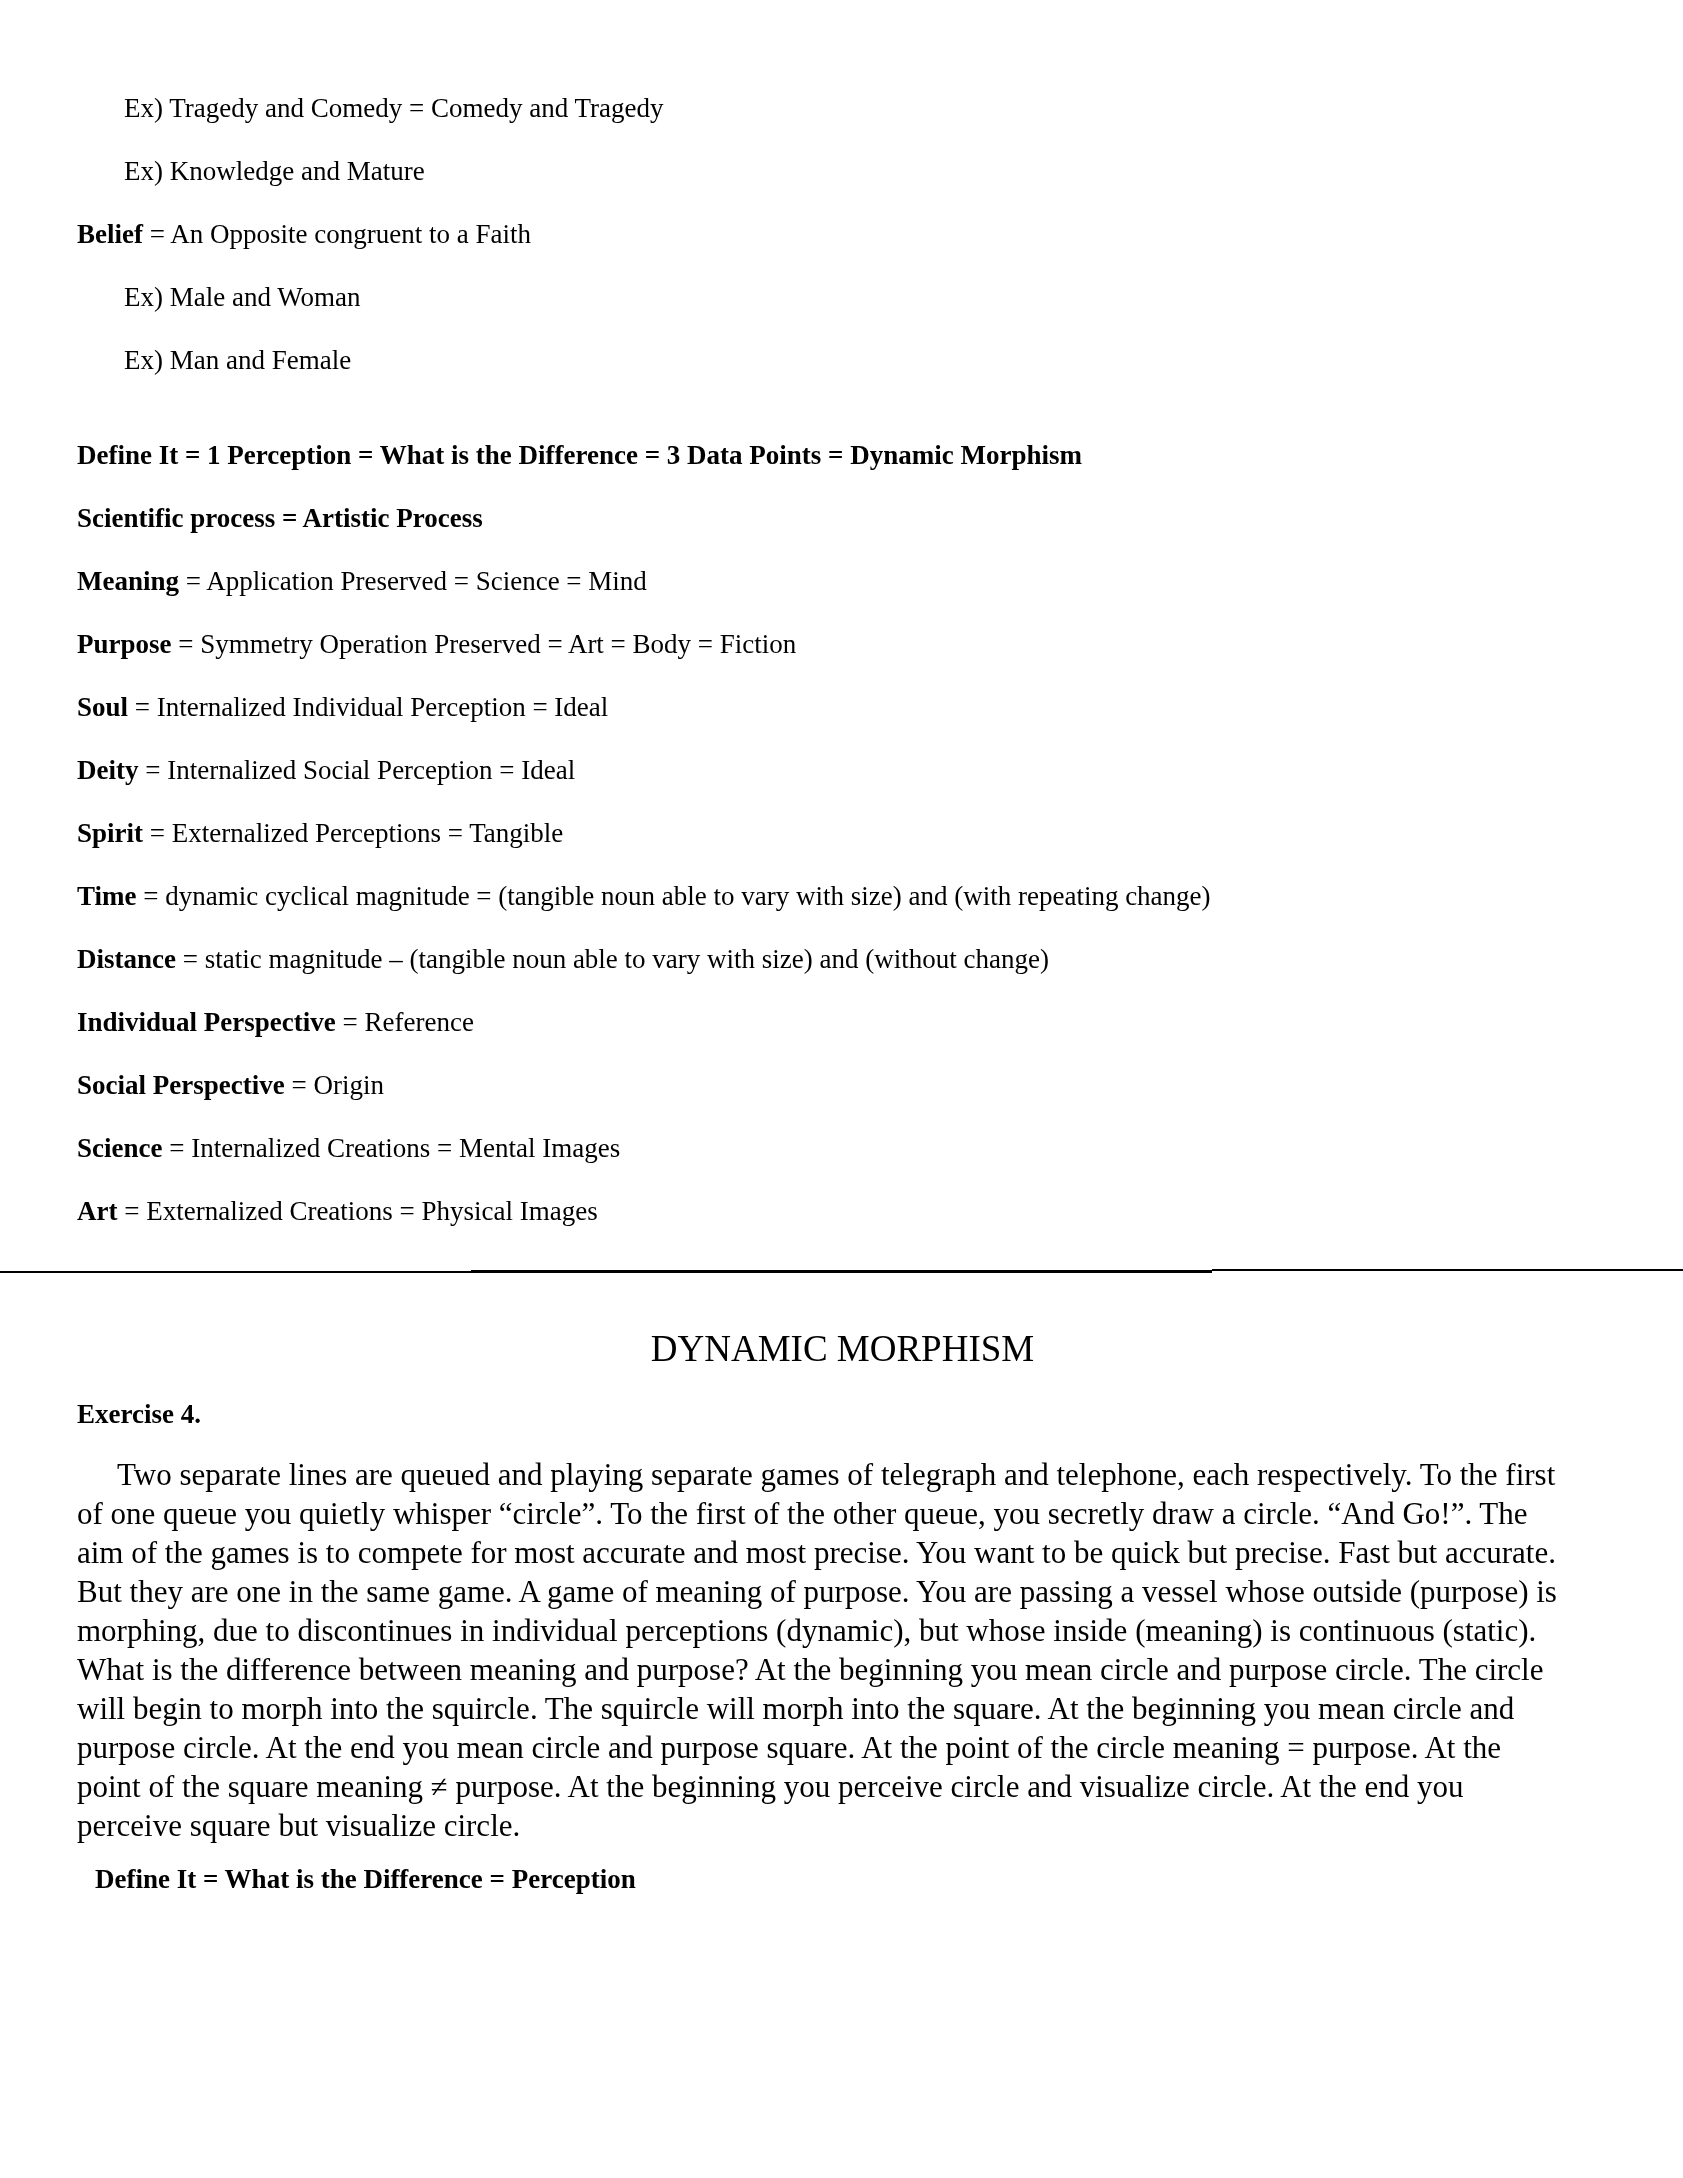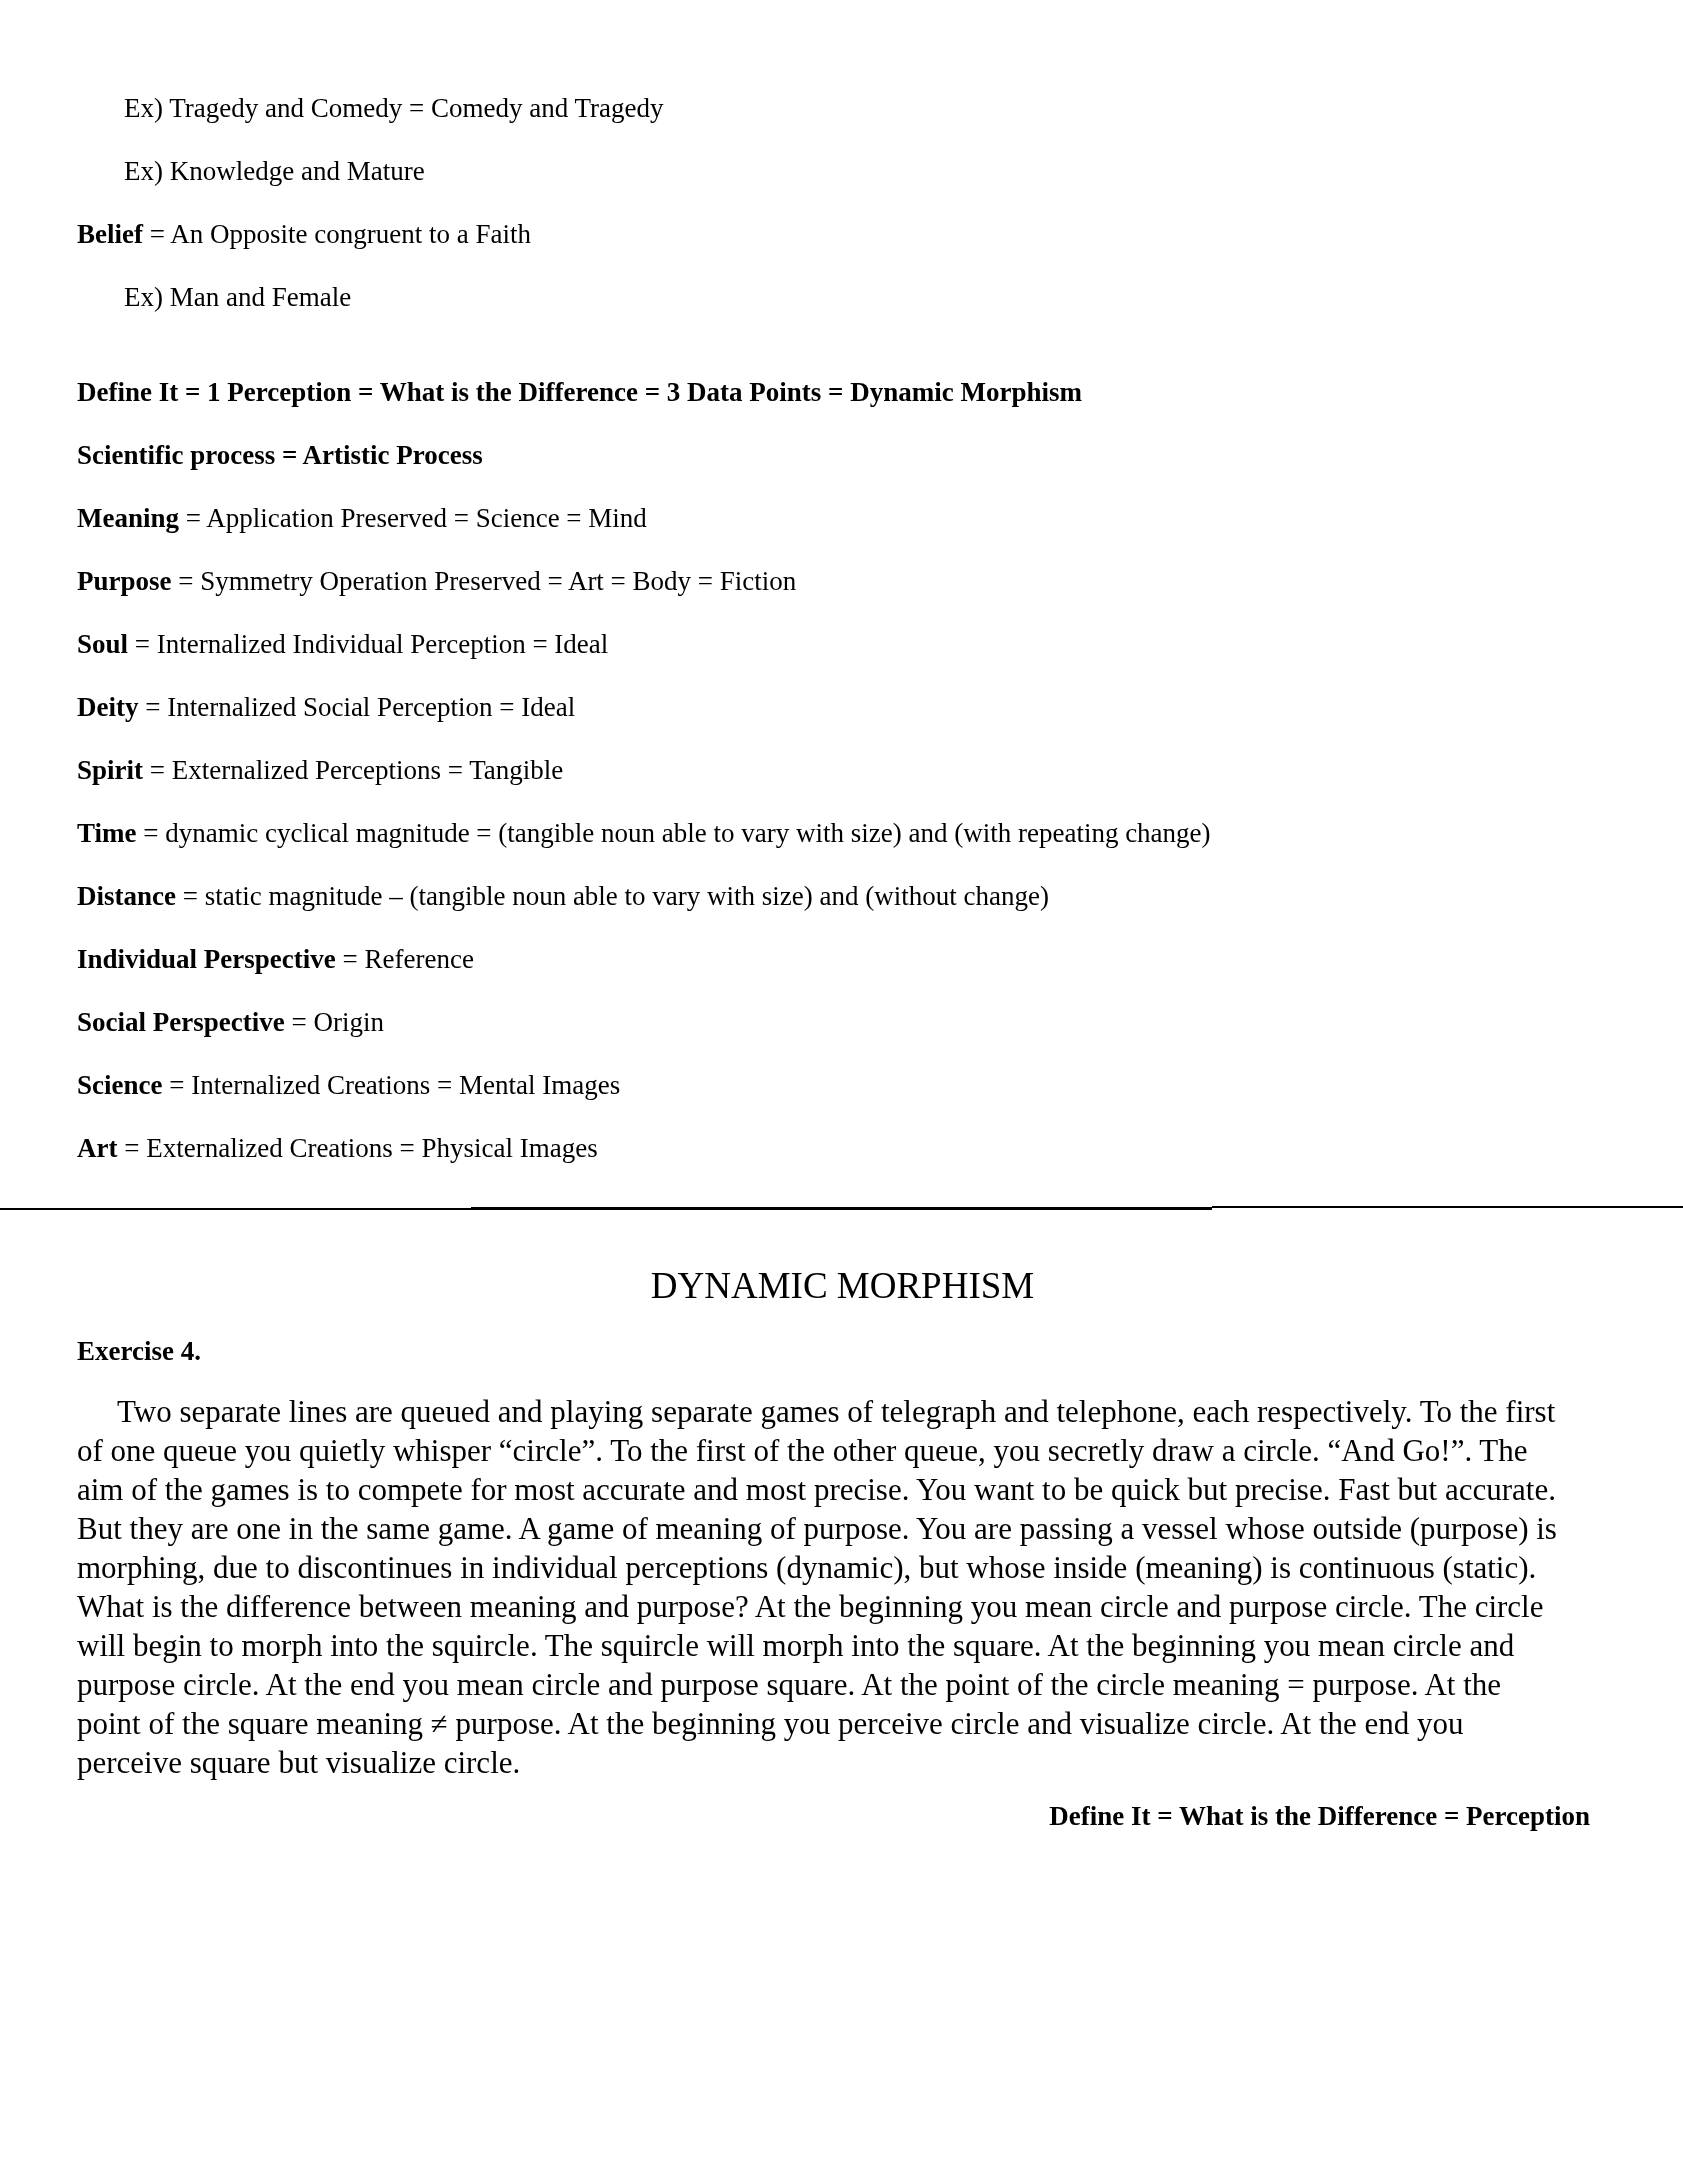--- a/index.html
+++ b/index.html
@@ -53,34 +53,35 @@
     margin-bottom: 0;
     font-size: 31px;
     line-height: 39px;
     text-indent: 40px;
     text-align: left;
   }
   .closing {
     margin-top: 15px;
     margin-bottom: 0;
     font-weight: bold;
-    text-align: right;
+    text-align: left;
     transform: translateX(18px);
   }
 </style>
 </head>
 <body>
 
 <div class="page">
 
   <p class="line ex">Ex) Tragedy and Comedy = Comedy and Tragedy</p>
   <p class="line ex">Ex) Knowledge and Mature</p>
 
   <p class="line"><strong class="term">Belief</strong><span> = An Opposite congruent to a Faith</span></p>
 
+  <p class="line ex">Ex) Male and Woman</p>
   <p class="line ex gap-before-sm">Ex) Man and Female</p>
 
   <p class="line bold gap-before-lg">Define It = 1 Perception = What is the Difference = 3 Data Points = Dynamic Morphism</p>
   <p class="line bold">Scientific process = Artistic Process</p>
 
   <div class="defs">
     <p class="line"><strong class="term">Meaning</strong><span> = Application Preserved = Science = Mind</span></p>
     <p class="line"><strong class="term">Purpose</strong><span> = Symmetry Operation Preserved = Art = Body = Fiction</span></p>
     <p class="line"><strong class="term">Soul</strong><span> = Internalized Individual Perception = Ideal</span></p>
     <p class="line"><strong class="term">Deity</strong><span> = Internalized Social Perception = Ideal</span></p>

